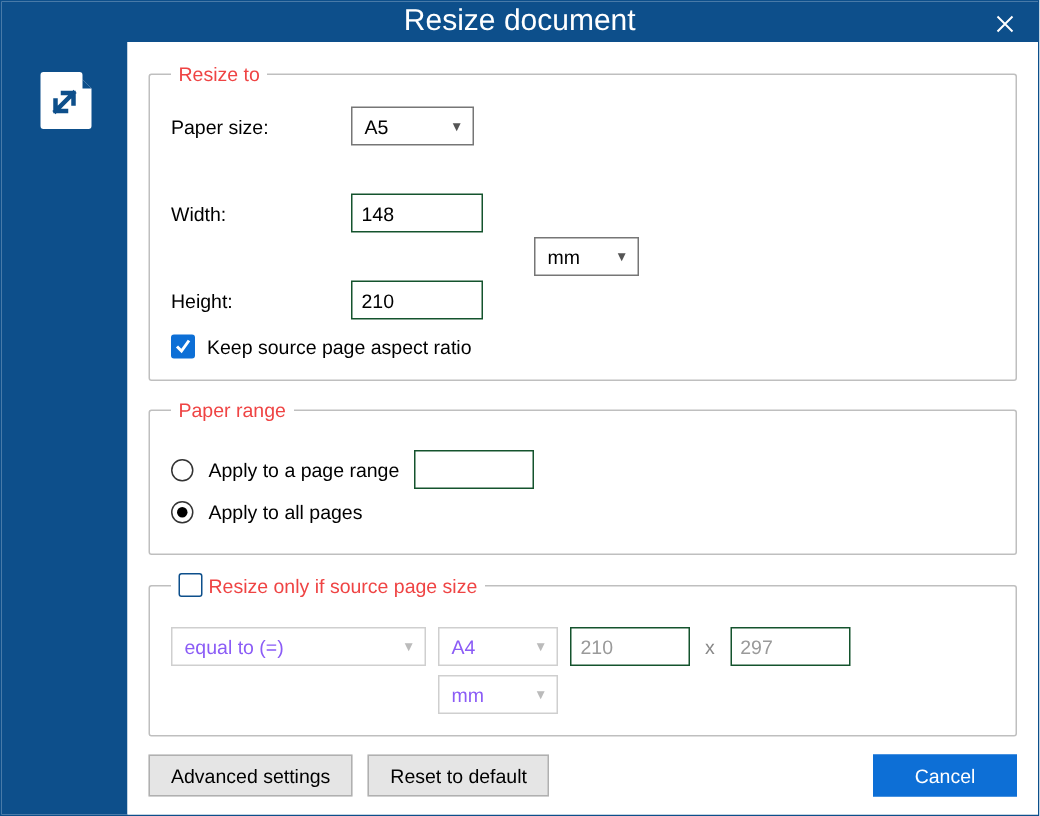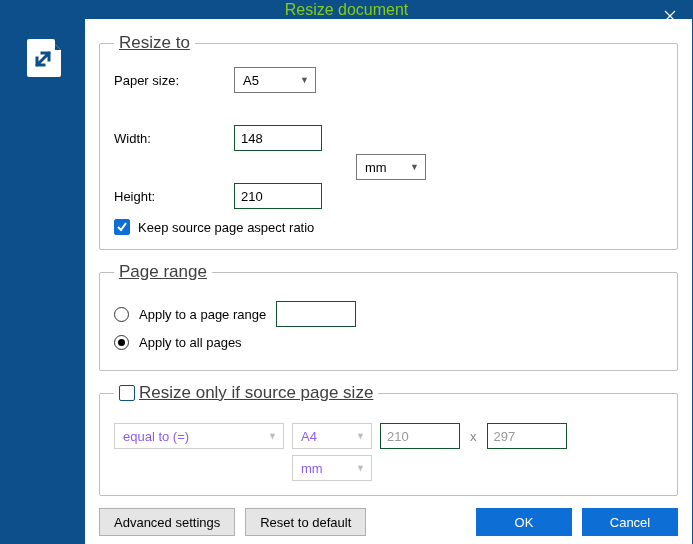--- a/index.html
+++ b/index.html
@@ -13,27 +13,27 @@
   .dialog {
     width: 693px;
     height: 544px;
     border: 1px solid #0d4f8b;
     display: flex;
     flex-direction: column;
     background: #fff;
   }
   .titlebar {
     background: #0d4f8b;
-    color: #84cc16;
+    color: #ffffff;
     height: 30px;
     display: flex;
     align-items: center;
     justify-content: center;
     position: relative;
-    font-size: 16px;
+    font-size: 20px;
   }
   .titlebar .close {
     position: absolute;
     right: 0;
     top: 0;
     width: 44px;
     height: 30px;
     display: flex;
     align-items: center;
     justify-content: center;
@@ -61,23 +61,22 @@
     background: #fff;
   }
   fieldset {
     border: 1px solid #bfbfbf;
     border-radius: 2px;
     padding: 14px 14px 14px 14px;
     margin: 0;
   }
   fieldset > legend {
     padding: 0 5px;
-    font-size: 17px;
-    color: #404040;
-    text-decoration: underline;
+    font-size: 13px;
+    color: #ef4444;
   }
   .row {
     display: flex;
     align-items: center;
     gap: 10px;
     min-height: 28px;
   }
   input[type="text"].numbox, .numbox {
     width: 88px;
     height: 26px;
@@ -248,21 +247,21 @@
           <span class="checkbox checked">
             <svg width="12" height="12" viewBox="0 0 12 12">
                 <path d="M2 6 l3 3 l5 -7" stroke="#fff" stroke-width="2" fill="none"></path>
               </svg>
           </span>
           <span>Keep source page aspect ratio</span>
         </div>
       </fieldset>
 
       <fieldset>
-        <legend>Page range</legend>
+        <legend>Paper range</legend>
         <div class="row" style="margin-top:4px">
           <span class="radio"></span>
           <span>Apply to a page range</span>
           <input class="numbox" style="width: 80px;" type="text" value="">
         </div>
         <div class="row">
           <span class="radio selected"></span>
           <span>Apply to all pages</span>
         </div>
       </fieldset>
@@ -293,19 +292,18 @@
             <span class="disabled-text">mm</span>
             <span class="chev">▼</span>
           </div>
         </div>
       </fieldset>
 
       <div class="button-row">
         <button class="btn">Advanced settings</button>
         <button class="btn">Reset to default</button>
         <div class="spacer"></div>
-        <button class="btn primary">OK</button>
         <button class="btn primary">Cancel</button>
       </div>
 
     </div>
   </div>
 </div>
 
 </body></html>

